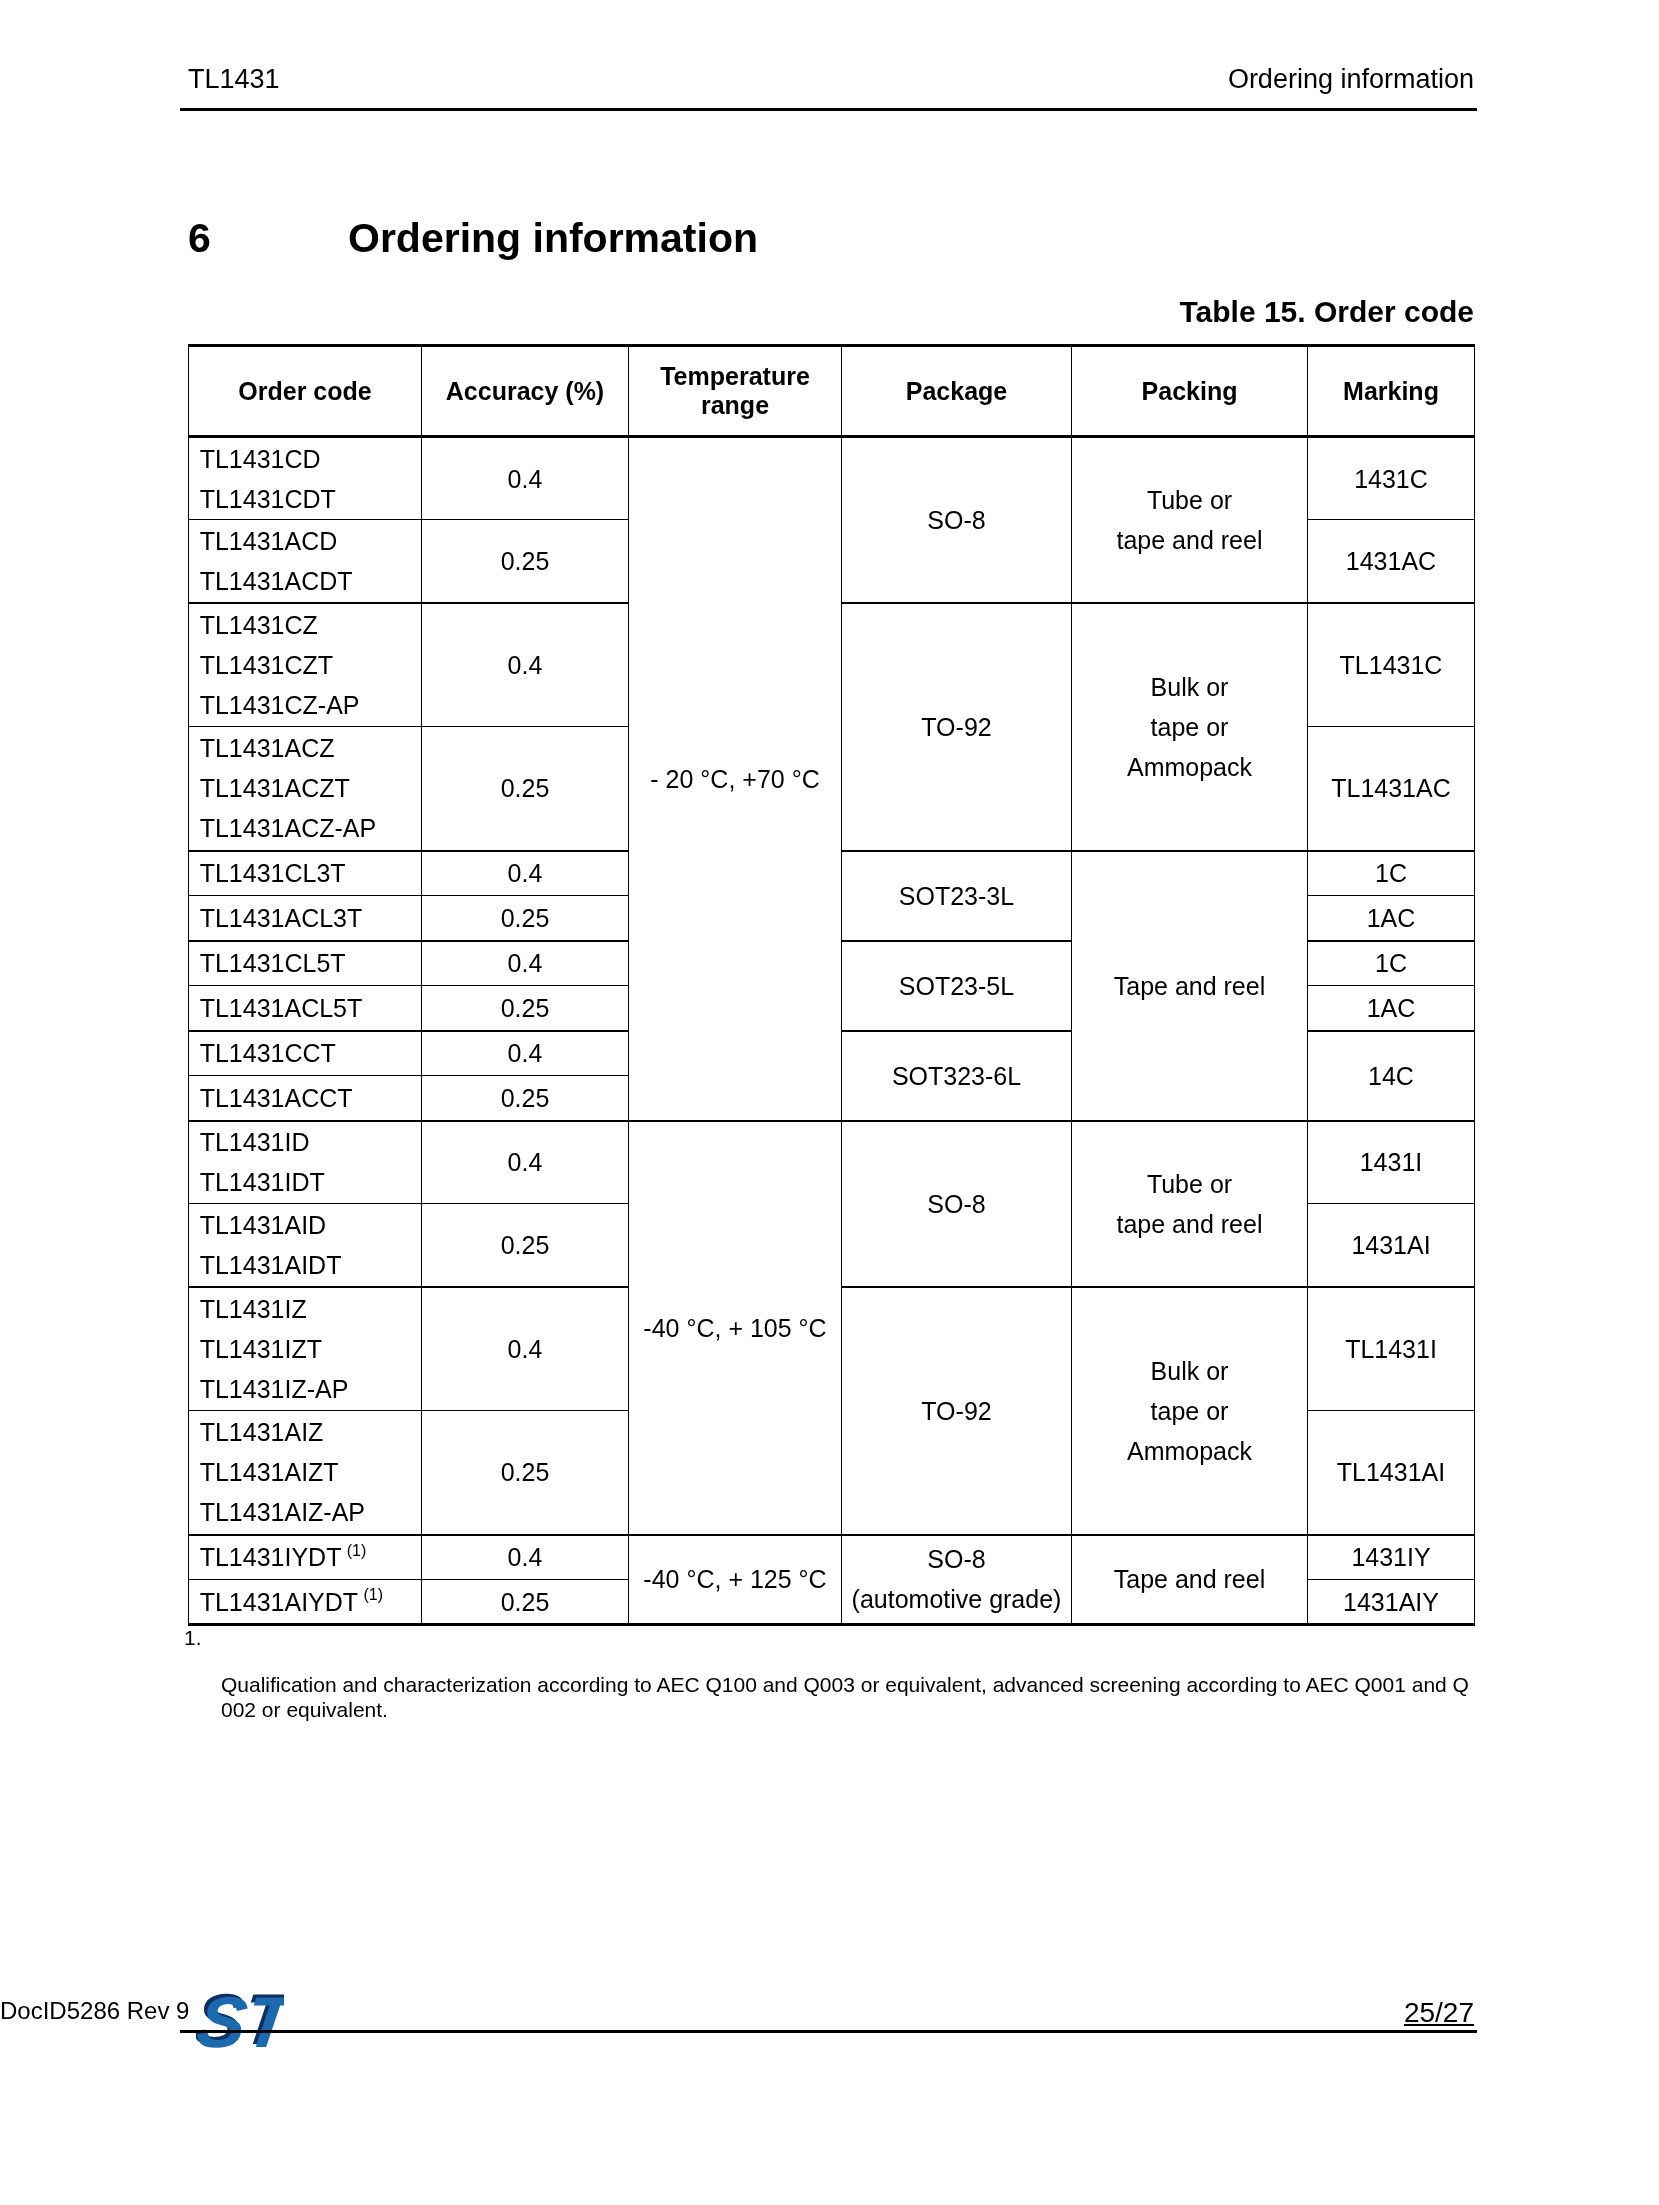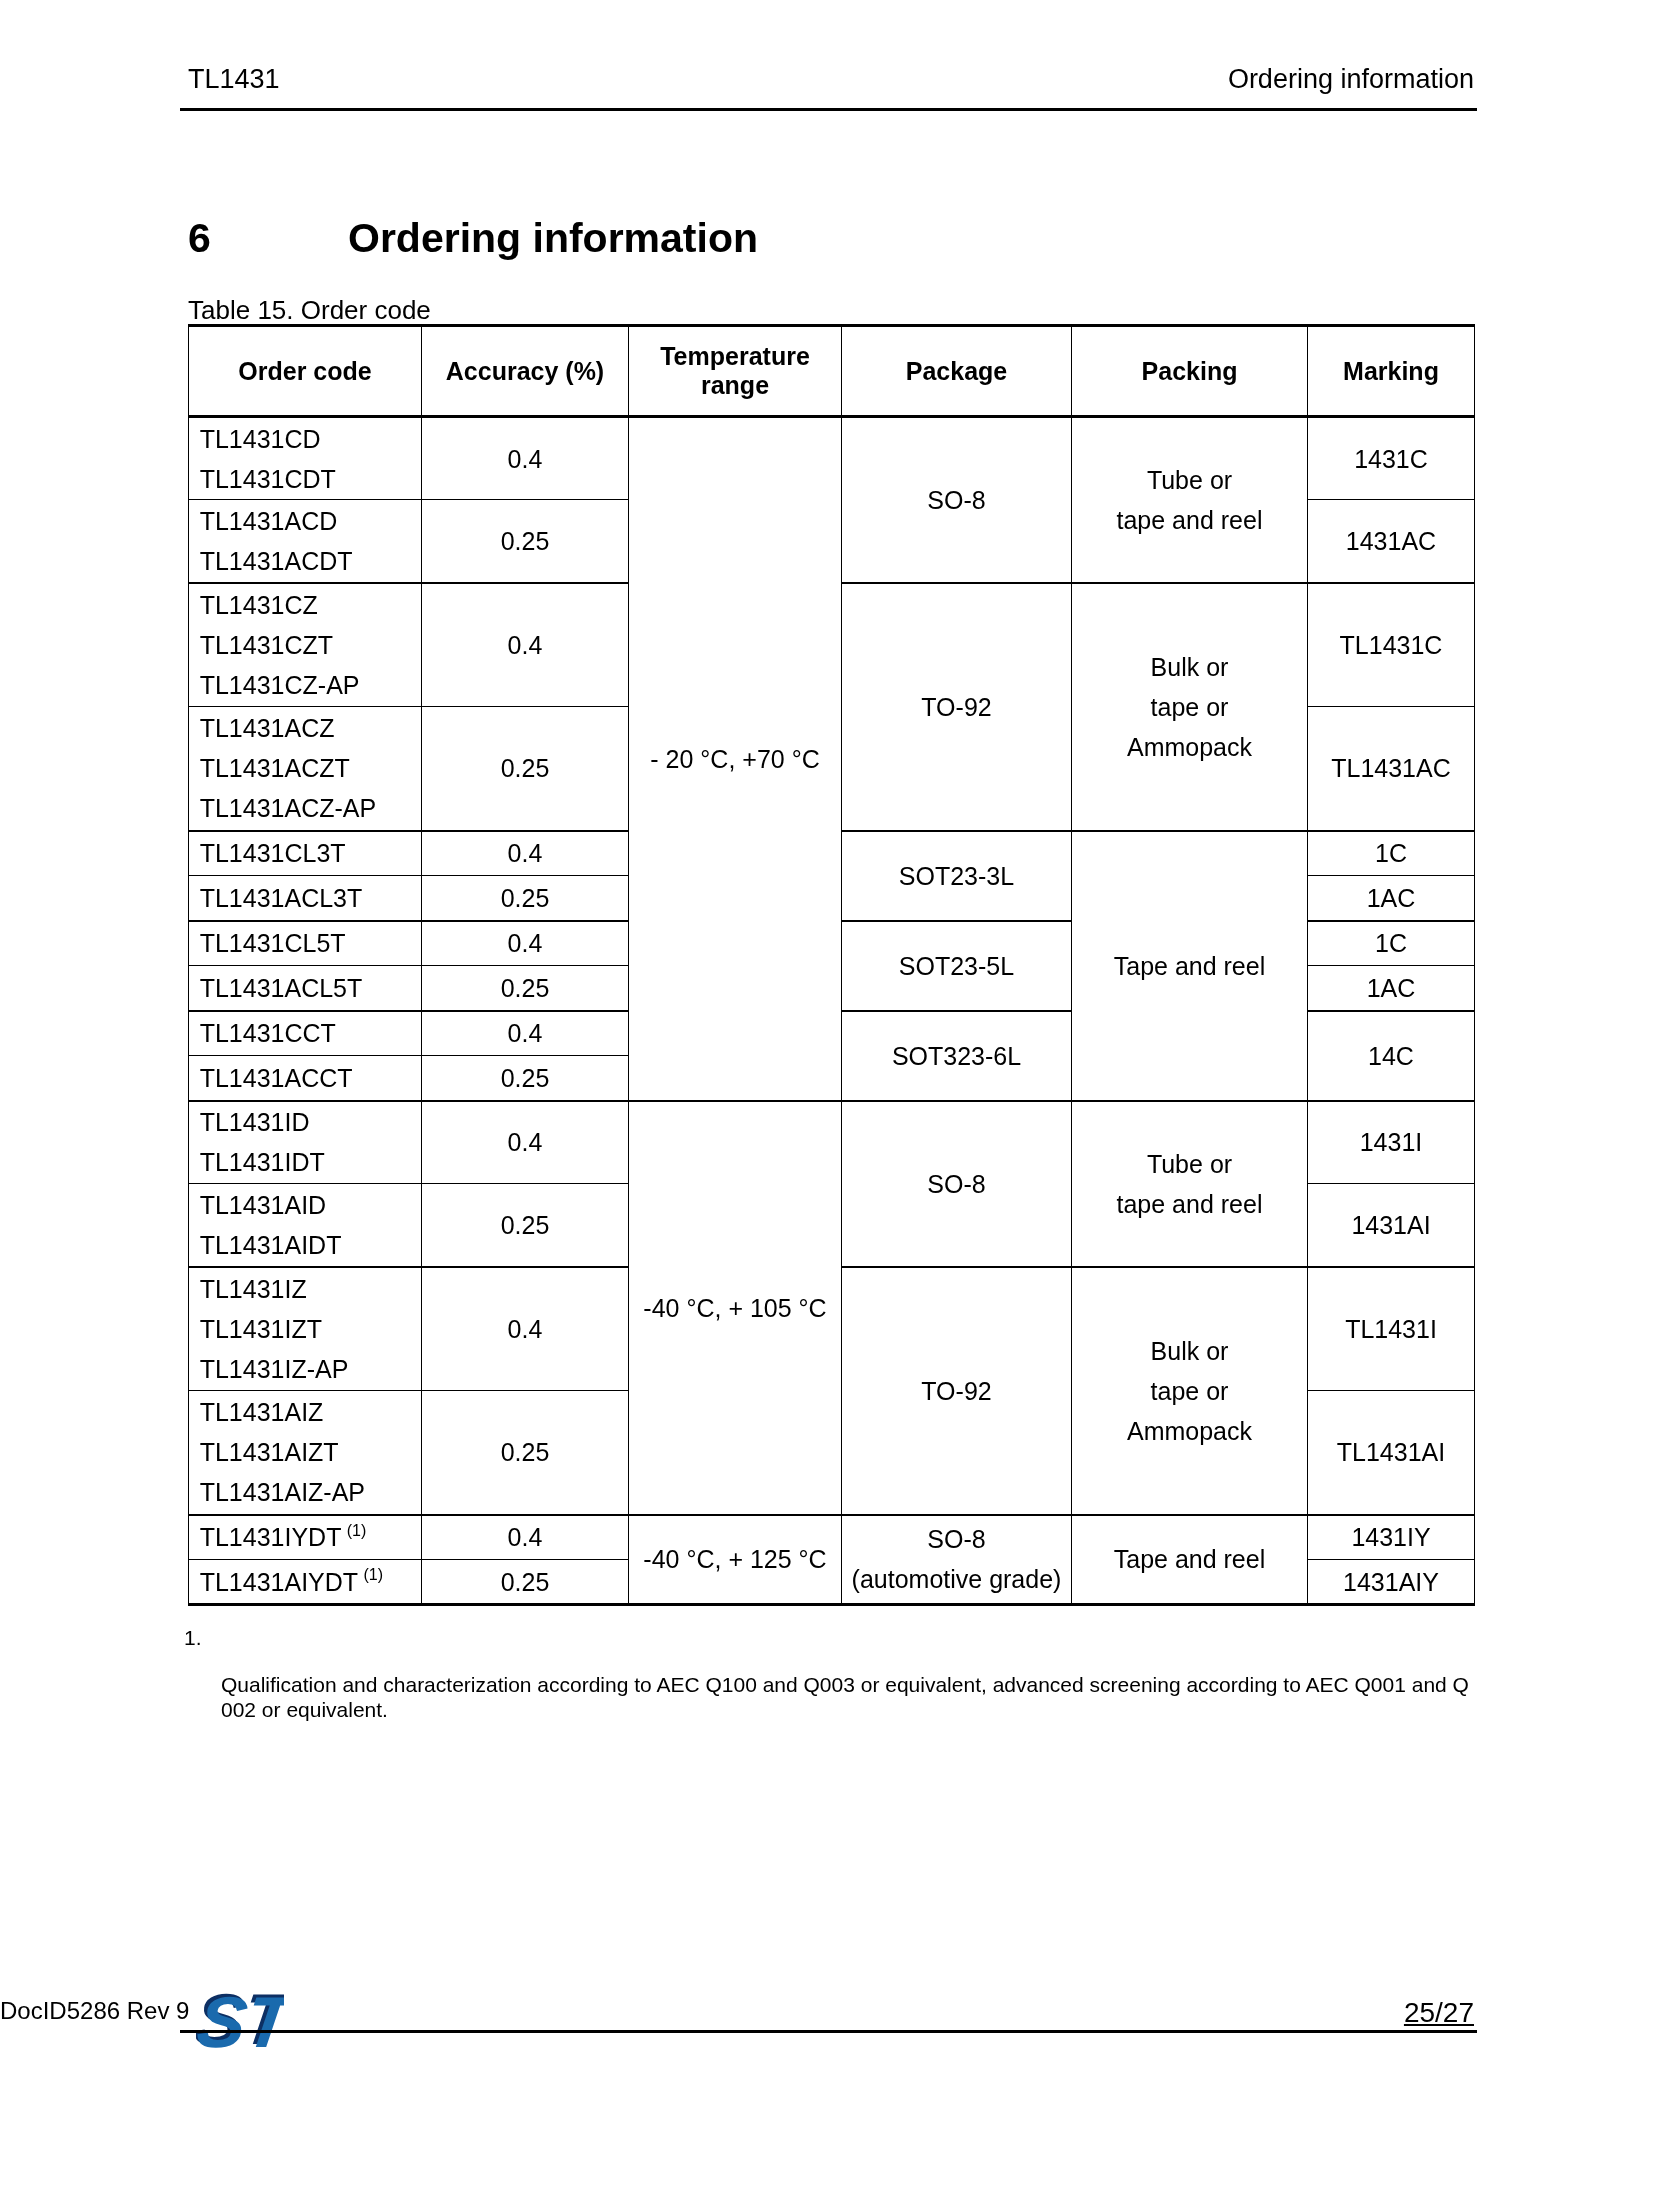--- a/index.html
+++ b/index.html
@@ -24,26 +24,26 @@
   
   .section-heading {
     position:absolute; left:188px; top:215px;
     font-size:41px; font-weight:bold; display:flex;
   }
   .section-number { width:160px; flex:none; }
 
   
   .table-caption {
     position:absolute; left:188px; top:295px; width:1286px;
-    text-align:left; font-size:26px; font-weight:normal;
+    text-align:right; font-size:30px; font-weight:bold;
   }
 
   
   table.order-table {
-    position:absolute; left:188px; top:324px; width:1286px;
+    position:absolute; left:188px; top:344px; width:1286px;
     border-collapse:collapse; table-layout:fixed;
     font-size:25px;
     padding-left:7px;
   }
   .order-table th, .order-table td {
     border:1.3px solid #000; padding:0; vertical-align:middle;
     text-align:center; line-height:40px; overflow:hidden;
   }
   .order-table th {
     border-top:3.3px solid #000; border-bottom:3.3px solid #000;

